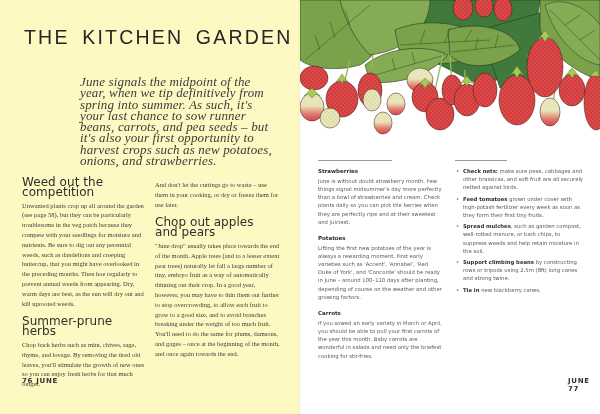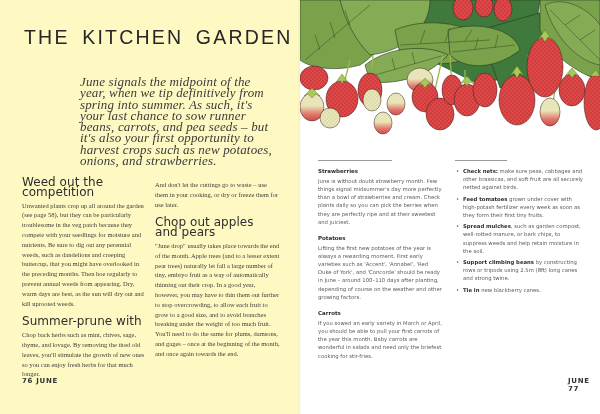--- a/index.html
+++ b/index.html
@@ -56,21 +56,21 @@
 <div class="spread">
 
   <div class="page page-left">
     <h1 class="title">THE KITCHEN GARDEN</h1>
     <p class="intro">June signals the midpoint of the year, when we tip definitively from spring into summer. As such, it's your last chance to sow runner beans, carrots, and pea seeds – but it's also your first opportunity to harvest crops such as new potatoes, onions, and strawberries.</p>
 
     <div class="col col-a">
       <h3>Weed out the competition</h3>
       <p>Unwanted plants crop up all around the garden (see page 58), but they can be particularly troublesome in the veg patch because they compete with your seedlings for moisture and nutrients. Be sure to dig out any perennial weeds, such as dandelions and creeping buttercup, that you might have overlooked in the preceding months. Then hoe regularly to prevent annual weeds from appearing. Dry, warm days are best, as the sun will dry out and kill uprooted weeds.</p>
       <div class="sp"></div>
-      <h3>Summer-prune with</h3>
+      <h3>Summer-prune herbs</h3>
       <p>Chop back herbs such as mint, chives, sage, thyme, and lovage. By removing the tired old leaves, you'll stimulate the growth of new ones so you can enjoy fresh herbs for that much longer.</p>
     </div>
 
     <div class="col col-b">
       <p>And don't let the cuttings go to waste – use them in your cooking, or dry or freeze them for use later.</p>
       <div class="sp"></div>
       <h3>Chop out apples and pears</h3>
       <p>"June drop" usually takes place towards the end of the month. Apple trees (and to a lesser extent pear trees) naturally let fall a large number of tiny, embryo fruit as a way of automatically thinning out their crop. In a good year, however, you may have to thin them out further to stop overcrowding, to allow each fruit to grow to a good size, and to avoid branches breaking under the weight of too much fruit. You'll need to do the same for plums, damsons, and gages – once at the beginning of the month, and once again towards the end.</p>
     </div>
 

